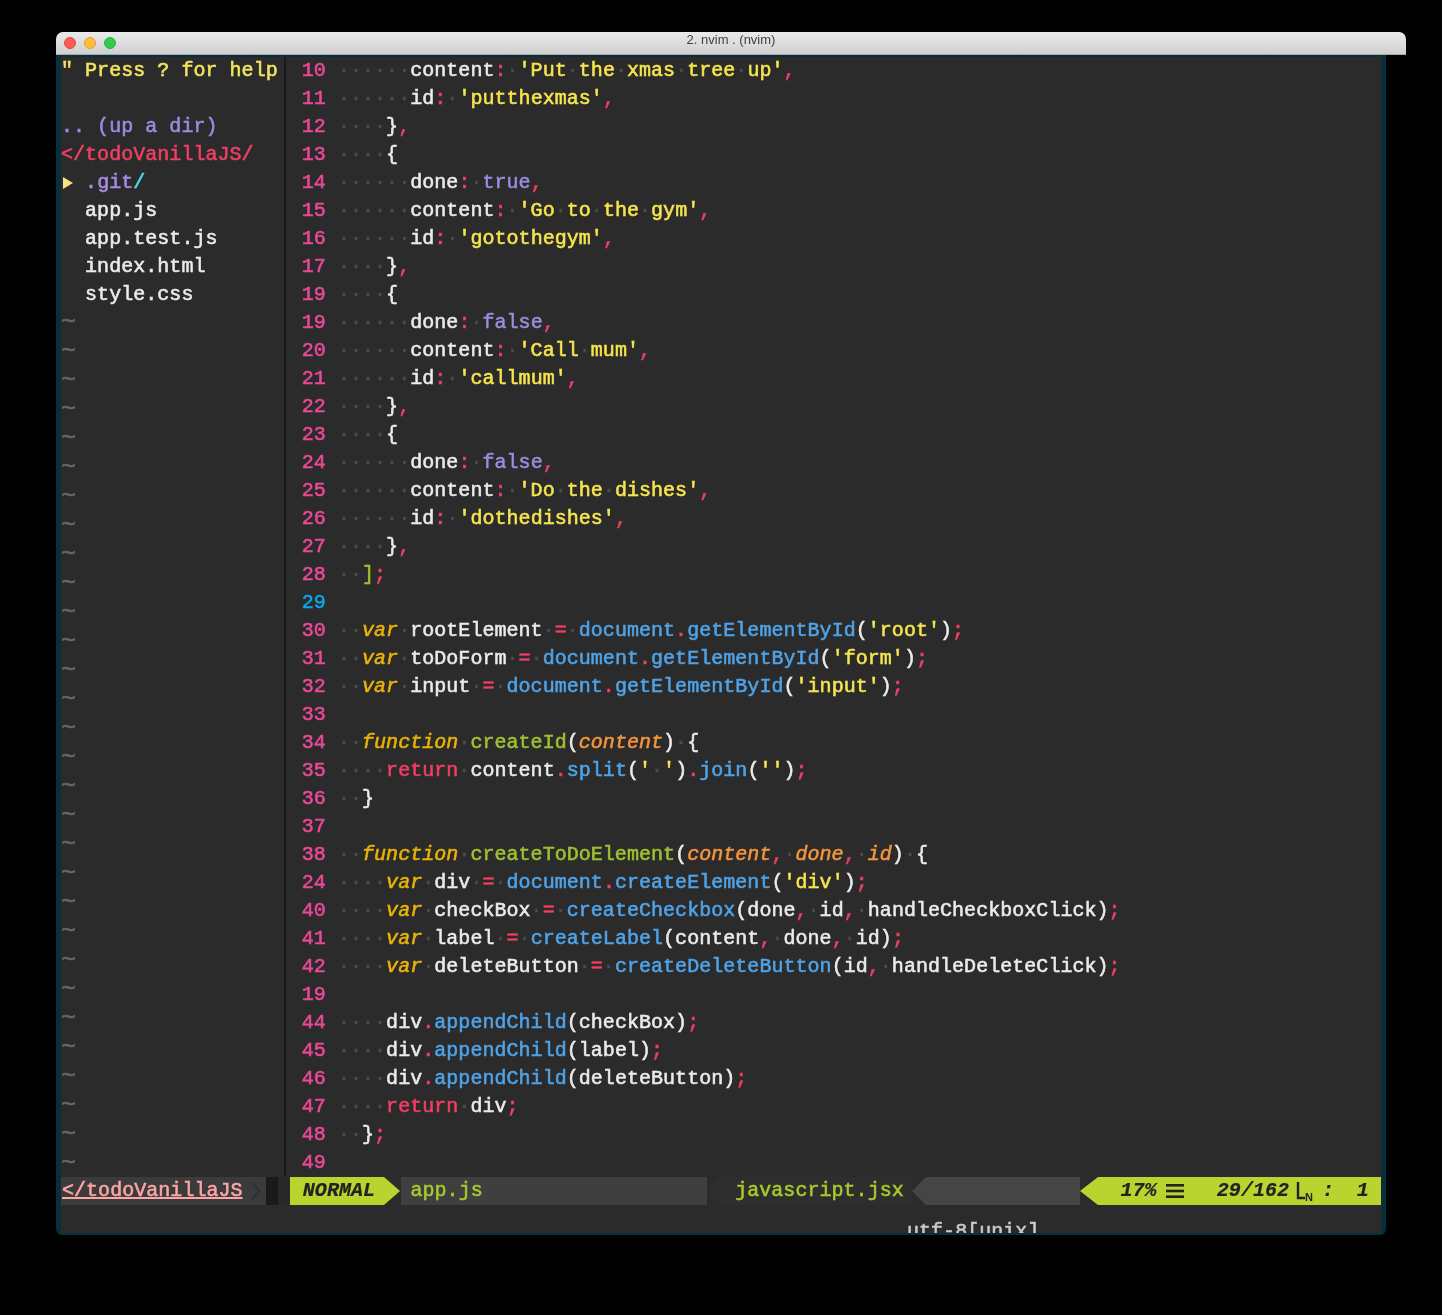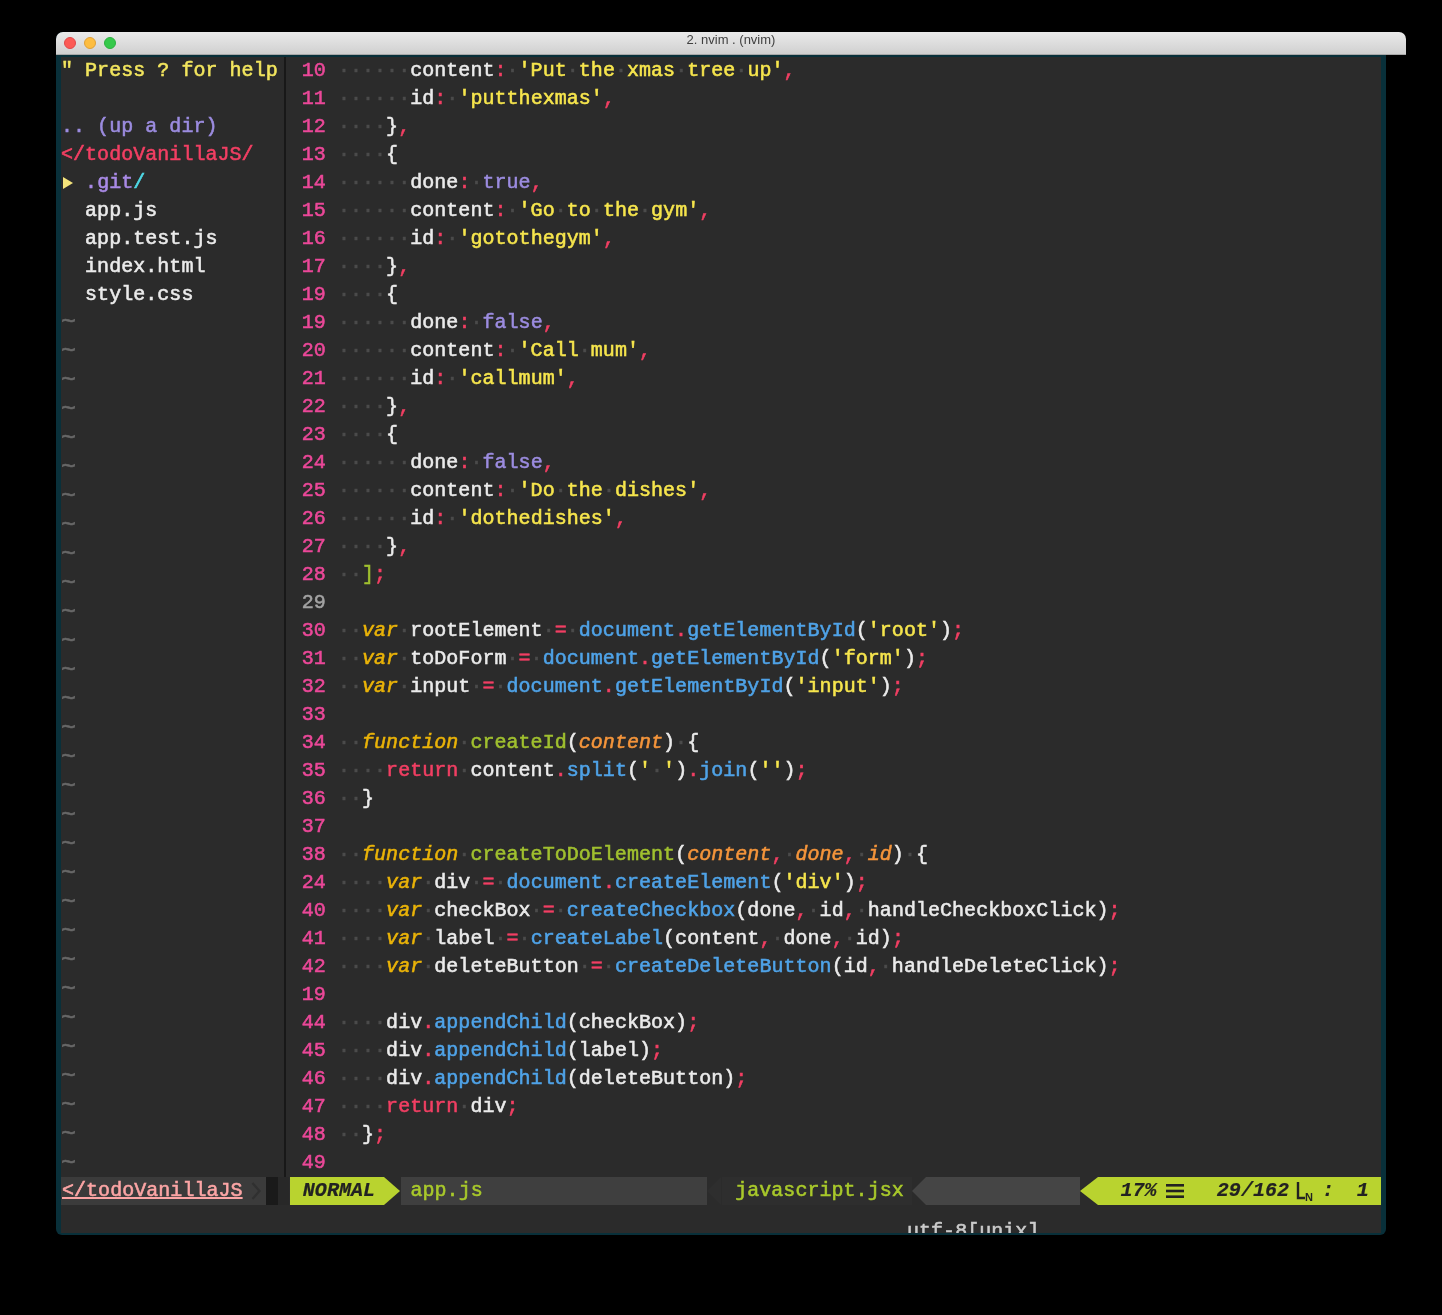--- a/index.html
+++ b/index.html
@@ -10,21 +10,21 @@
 .tl{position:absolute;top:4.8px;width:12.4px;height:12.4px;border-radius:50%;box-sizing:border-box;}
 #tl1{left:7.6px;background:#fc5a55;border:0.5px solid #e1484a;}
 #tl2{left:27.6px;background:#fdbd40;border:0.5px solid #e0a037;}
 #tl3{left:47.6px;background:#35c94b;border:0.5px solid #2cb140;}
 #term{position:absolute;left:5px;top:25px;width:1320px;height:1176px;background:#2b2b2b;overflow:hidden;
  font-family:"Liberation Mono",monospace;font-size:20px;line-height:28px;letter-spacing:0.038px;-webkit-text-stroke:0.55px;}
 pre{margin:0;white-space:pre;font:inherit;letter-spacing:inherit;}
 #sb{position:absolute;left:0;top:0;color:#ebebeb;}
 #ed{position:absolute;left:228.76px;top:0;color:#ebebeb;}
 .n{color:#ec4899;}
-.cn{color:#a3a3a3;}
+.cn{color:#0ea5e9;}
 .d{color:#4b4b4b;}
 .p{color:#f23f63;}
 .s{color:#f6e54d;}
 .k{color:#eab308;font-style:italic;text-align:right;}
 .f{color:#4fa3e8;}
 .o{color:#f5953b;font-style:italic;}
 .g{color:#a0c02f;}
 .u{color:#9c8ce0;}
 .y{color:#f2e55e;}
 .cy{color:#4fd8e5;}

